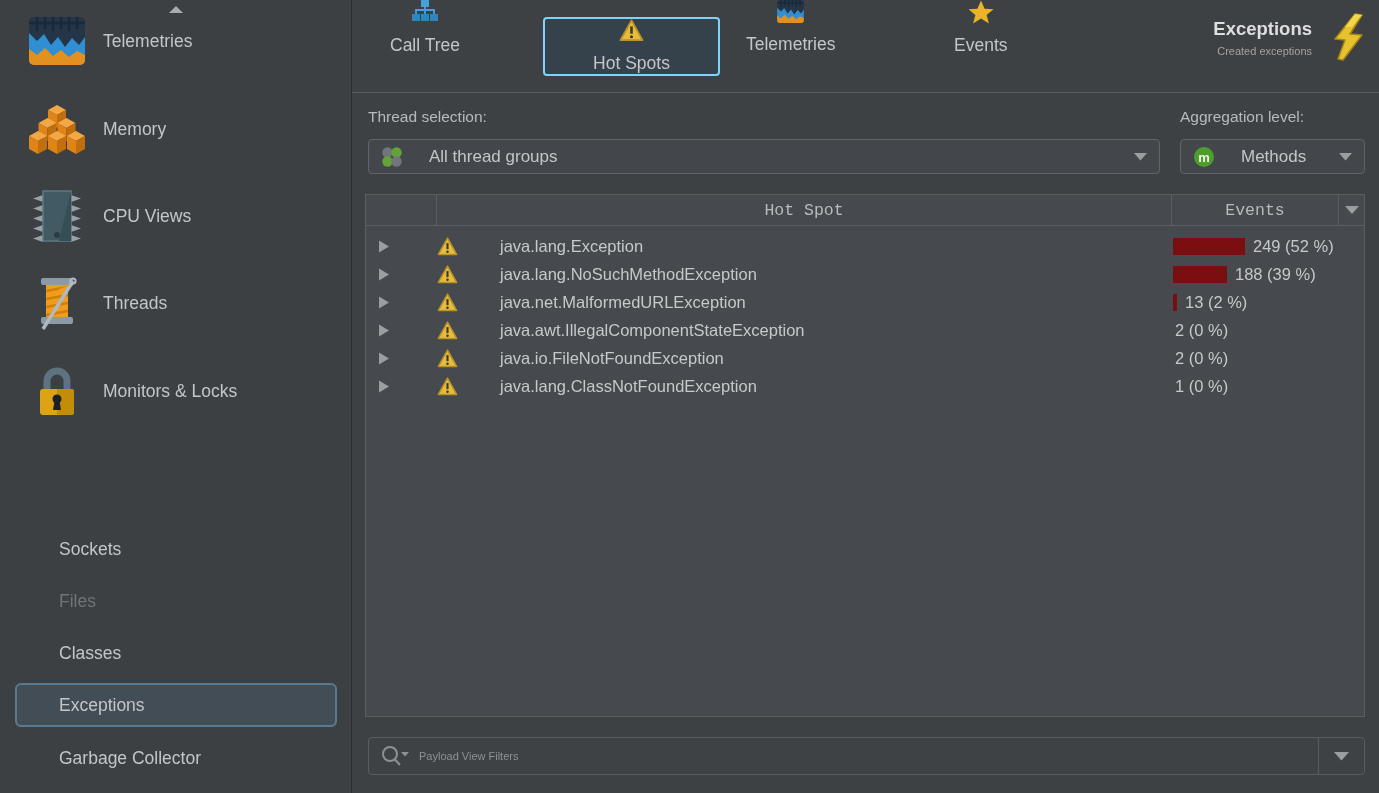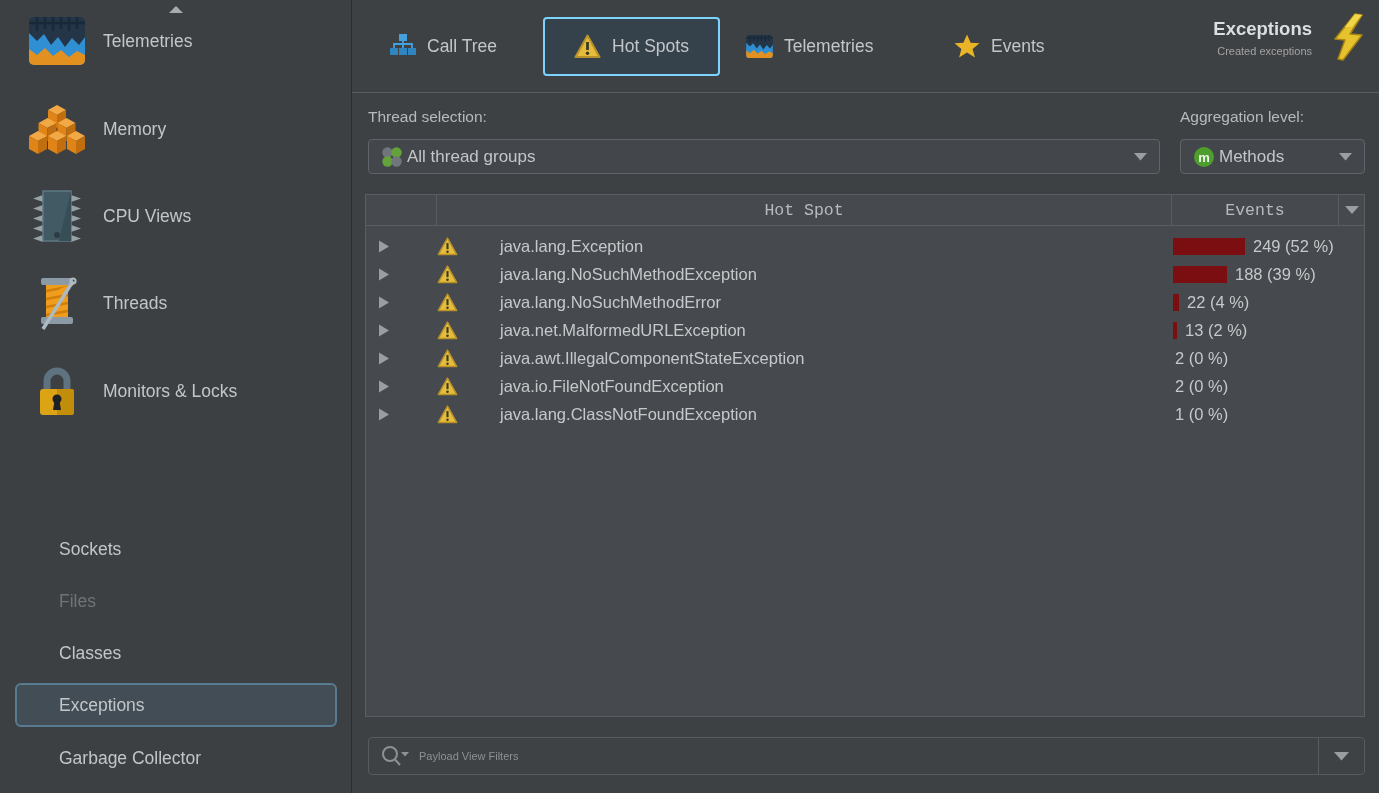--- a/index.html
+++ b/index.html
@@ -14,31 +14,31 @@
   .nav-item .icon-box { position:absolute; left:26px; top:50%; transform:translateY(-50%); width:62px; display:flex; justify-content:center; }
   .nav-item .nav-label { position:absolute; left:103px; top:50%; transform:translateY(-50%); font-size:17.5px; color:#c3c6c9; }
   .sub-item { position:absolute; left:15px; width:322px; height:44px; display:flex; align-items:center; padding-left:42px; border-radius:6px; border:2px solid transparent; font-size:17.5px; color:#c3c6c9; cursor:pointer; }
   .sub-item.disabled { color:#6f7478; cursor:default; }
   .sub-item.selected { background:#434d56; border-color:#587b91; }
 
   
   .main { position:absolute; left:352px; top:0; width:1027px; height:793px; background:#3e4144; }
 
   .toolbar { position:absolute; left:0; top:0; width:1027px; height:93px; border-bottom:1px solid #5a5e61; }
-  .tab { position:absolute; top:0; height:92px; display:flex; align-items:center; gap:11px; font-size:17.5px; color:#c3c6c9; cursor:pointer; padding:0 6px; }
+  .tab { position:absolute; top:0; height:92px; display:flex; align-items:center; gap:11px; font-size:17.5px; color:#c3c6c9; cursor:pointer; padding:0 6px;flex-direction:column; }
   .tab.selected { top:17px; height:59px; border:2px solid #7dd3fc; border-radius:4px; background:#364next; }
   .tab.selected { background:#36424b; }
   .view-title-block { position:absolute; top:18px; right:67px; text-align:right; }
   .view-title { font-size:18.5px; font-weight:bold; color:#dcdee0; }
   .view-subtitle { font-size:11px; color:#a3a3a3; margin-top:5px; }
   .bolt { position:absolute; left:978px; top:13px; }
 
   .ctl-label { position:absolute; top:108px; font-size:15.5px; color:#b7babd; }
   .dropdown { position:absolute; top:139px; height:35px; border:1px solid #60646a; border-radius:4px; background:#43474b; display:flex; align-items:center; padding:0 12px; cursor:pointer; }
-  .dropdown .dd-text { font-size:17px; color:#c3c6c9; margin-left:4px; }
+  .dropdown .dd-text { font-size:17px; color:#c3c6c9; margin-left:26px; }
   .dropdown .dd-arrow { margin-left:auto; }
 
   
   .hotspot-table { position:absolute; left:13px; top:194px; width:1000px; height:523px; background:#46494d; border:1px solid #5b5e61; }
   .thead { display:flex; height:31px; border-bottom:1px solid #5b5e61; font-size:16.5px; color:#b8bbbe; }
   .th { display:flex; align-items:center; justify-content:center; border-right:1px solid #5b5e61; position:relative;font-family:Liberation Mono, monospace; }
   .th-spacer { width:71px; }
   .th-hotspot { width:735px; }
   .th-events { width:167px; }
   .th-corner { width:25px; border-right:none; cursor:pointer; }
@@ -324,39 +324,20 @@
                 <polygon points="0,0.5 10,6.5 0,12.5" fill="#9b9ea1"></polygon>
               </svg>
             </span>
           <span class="warn">
               <svg width="21" height="19" viewBox="0 0 27 25">
                 <polygon points="13.5,1.5 25.5,23 1.5,23" fill="#e7bc3b" stroke="#b8922a" stroke-width="2" stroke-linejoin="round"></polygon>
                 <rect x="12.1" y="8" width="2.8" height="8" fill="#3a3a28"></rect>
                 <circle cx="13.5" cy="19.3" r="1.7" fill="#3a3a28"></circle>
               </svg>
             </span>
-          <span class="row-label">java.lang.NoSuchMethodError</span>
-          <span class="events-cell">
-              <span class="events-bar" style="width: 6px; background: rgb(122, 14, 17);"></span>
-              <span class="events-label">22 (4 %)</span>
-            </span>
-        </div>
-        <div class="row">
-          <span class="expander">
-              <svg width="11" height="13">
-                <polygon points="0,0.5 10,6.5 0,12.5" fill="#9b9ea1"></polygon>
-              </svg>
-            </span>
-          <span class="warn">
-              <svg width="21" height="19" viewBox="0 0 27 25">
-                <polygon points="13.5,1.5 25.5,23 1.5,23" fill="#e7bc3b" stroke="#b8922a" stroke-width="2" stroke-linejoin="round"></polygon>
-                <rect x="12.1" y="8" width="2.8" height="8" fill="#3a3a28"></rect>
-                <circle cx="13.5" cy="19.3" r="1.7" fill="#3a3a28"></circle>
-              </svg>
-            </span>
           <span class="row-label">java.net.MalformedURLException</span>
           <span class="events-cell">
               <span class="events-bar" style="width: 4px; background: rgb(122, 14, 17);"></span>
               <span class="events-label">13 (2 %)</span>
             </span>
         </div>
         <div class="row">
           <span class="expander">
               <svg width="11" height="13">
                 <polygon points="0,0.5 10,6.5 0,12.5" fill="#9b9ea1"></polygon>

